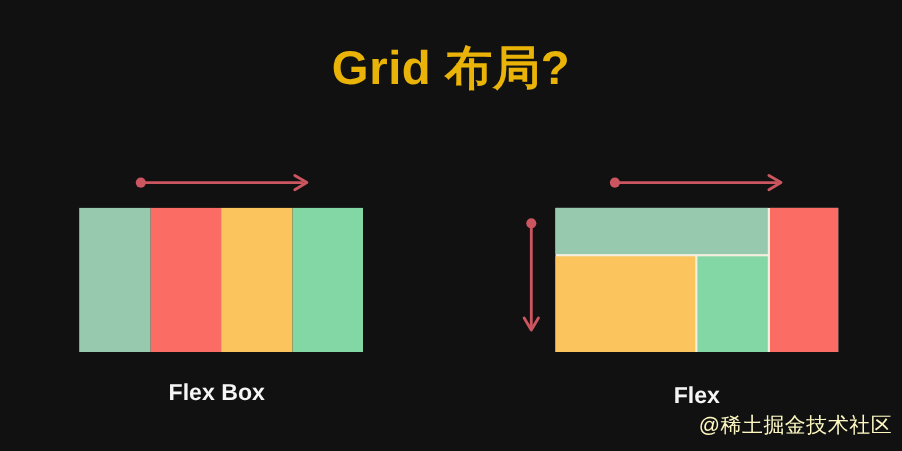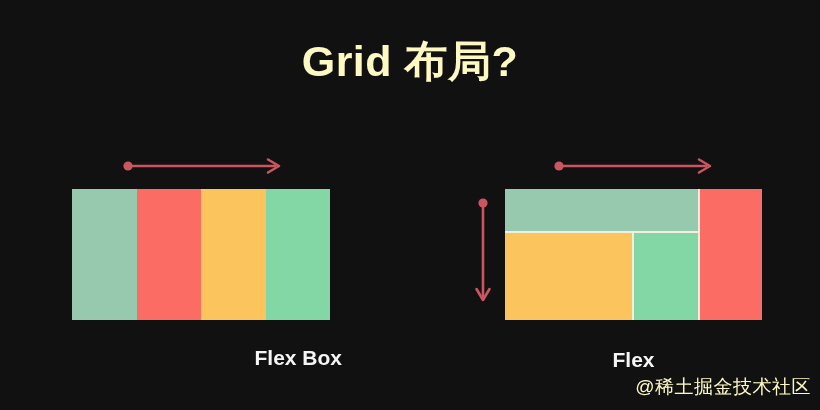--- a/index.html
+++ b/index.html
@@ -37,37 +37,37 @@
   .cell-top-band  { grid-column: 1 / 3; grid-row: 1; }
   .cell-right-col { grid-column: 3; grid-row: 1 / 3; }
   .cell-bottom-left   { grid-column: 1; grid-row: 2; }
   .cell-bottom-middle { grid-column: 2; grid-row: 2; }
 
   .diagram-label {
     text-align: center;
     font-size: 21px;
     font-weight: 600;
   }
-  .label-flex { left: 84px; top: 346px; width: 258px; text-align: right; }
+  .label-flex { left: 68px; top: 346px; width: 258px; }
   .label-grid { left: 505px; top: 348px; width: 257px; }
 
   .arrow-h-left  { left: 121px; top: 157px; }
   .arrow-h-right { left: 552px; top: 157px; }
   .arrow-v       { left: 474px; top: 196px; }
 
   .watermark {
     right: 9px; top: 374px;
     font-size: 19px;
     letter-spacing: 0.5px;
   }
 </style>
 </head>
 <body style="background: rgb(17, 17, 17);">
 
-<div class="abs title" style="color: #fef9c3;">Grid 布局?</div>
+<div class="abs title" style="color: #eab308;">Grid 布局?</div>
 
 <svg class="abs arrow-h-left" width="164" height="18" viewBox="0 0 164 18">
   <circle cx="7" cy="9" r="4.6" style="fill: rgb(203, 86, 96);"></circle>
   <line x1="7" y1="9" x2="155" y2="9" stroke-width="2.6" style="stroke: rgb(203, 86, 96);"></line>
   <path d="M147 2.5 L158 9 L147 15.5" fill="none" stroke-width="2.6" stroke-linecap="round" stroke-linejoin="round" style="stroke: rgb(203, 86, 96);"></path>
 </svg>
 
 <div class="abs flex-rect">
   <div class="col" style="background: rgb(151, 201, 174);"></div>
   <div class="col" style="background: rgb(251, 109, 100);"></div>

